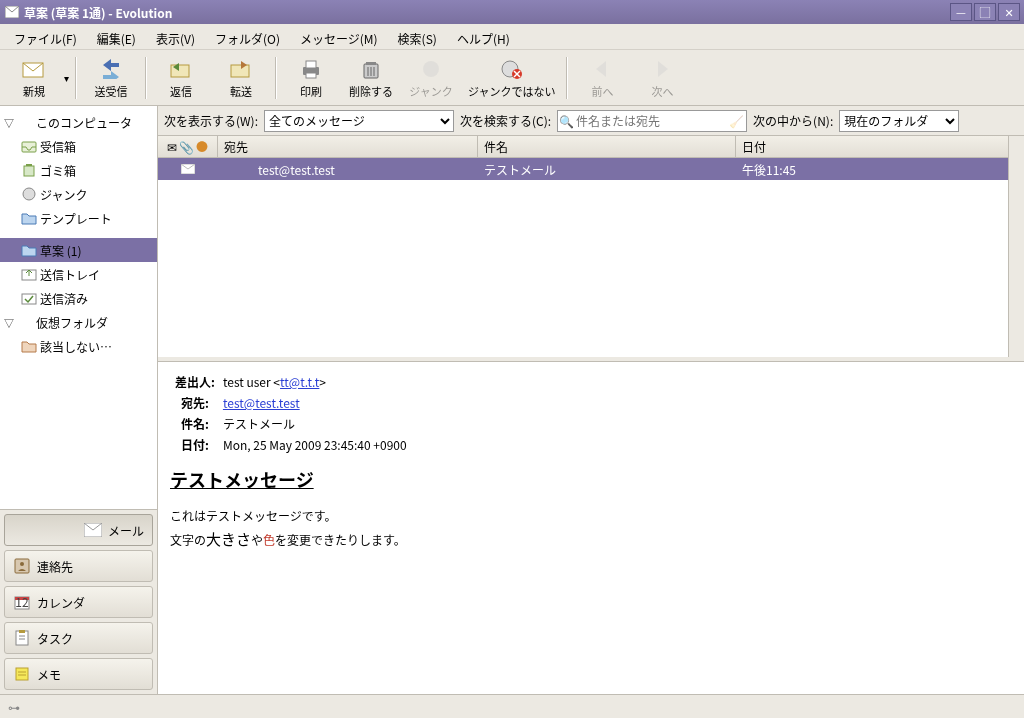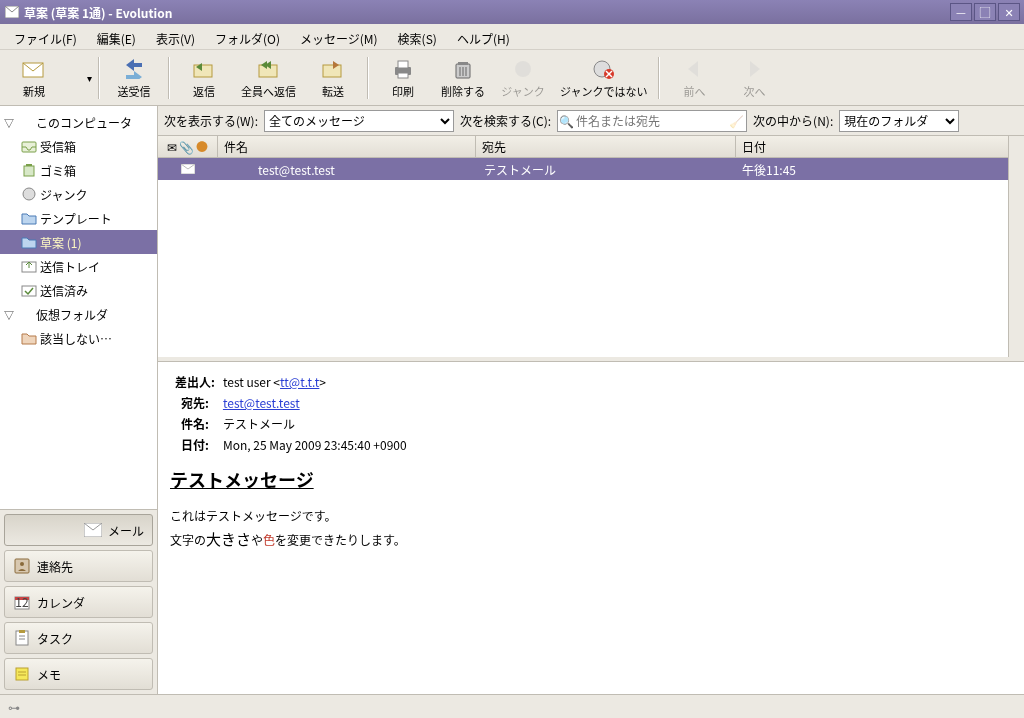--- a/index.html
+++ b/index.html
@@ -8,21 +8,21 @@
 .titlebar .app-icon { width: 16px; height: 16px; margin-right: 4px; display:flex;align-items:center;justify-content:center;}
 .titlebar .title { flex: 1; text-align: left; font-weight: bold; }
 .titlebar .winbtn { width: 22px; height: 18px; margin-left: 2px; border: 1px solid #5b5585; background: #8b82b5; display:flex;align-items:center;justify-content:center; color:#fff; font-size:11px; cursor:pointer;}
 .menubar { height: 26px; background: #ece9e2; display: flex; align-items: flex-end; padding: 0 4px; border-bottom: 1px solid #d4d0c8;}
 .menubar .menuitem { padding: 2px 10px; cursor:pointer; }
 .toolbar { height: 56px; background: #ece9e2; display: flex; align-items: center; border-bottom: 1px solid #c0bcb3; padding: 0 4px;}
 .toolbtn { display:flex; flex-direction:column; align-items:center; justify-content:center; padding: 2px 6px; min-width:60px; height:50px; cursor:pointer; border:1px solid transparent; border-radius:3px;}
 .toolbtn.disabled { opacity:0.35; cursor:default;}
 .toolbtn .ticon { width:24px; height:24px; display:flex;align-items:center;justify-content:center;}
 .toolbtn .tlabel { margin-top:2px; font-size:11px;}
-.newbtn-wrap { display:flex; align-items:center;gap:23px; }
+.newbtn-wrap { display:flex; align-items:center; }
 .newbtn-wrap .dd { font-size:10px; margin-left:-2px; padding:2px; cursor:pointer;}
 .tsep { width:2px; height:42px; border-left:1px solid #c0bcb3; border-right:1px solid #fff; margin: 0 4px;}
 .filterbar { height:30px; background:#ece9e2; display:flex; align-items:center; gap:6px; padding:0 6px; border-bottom:1px solid #c0bcb3;}
 .filterbar label { font-size:12px; }
 .filterbar select { background:#fff; border:1px solid #999; height:22px; font-size:12px;}
 .filterbar .selwide { width:190px;}
 .filterbar .searchwrap { display:flex; align-items:center; background:#fff; border:1px solid #999; height:22px; width:190px;}
 .filterbar .searchwrap .sicon { width:18px; display:flex;align-items:center;justify-content:center; color:#888;}
 .filterbar .searchwrap input { border:none; outline:none; flex:1; font-size:12px; color:#888;}
 .filterbar .selscope { width:120px;}
@@ -32,21 +32,21 @@
 .folder-header .ficon { width:18px; margin-right:4px;}
 .folder-header .ftitle { font-weight:bold; flex:1;}
 .folder-header .fcount { color:#666; font-size:11px;}
 .foldertree { flex:1; background:#fff; padding:4px 0; overflow:auto;}
 .treerow { display:flex; align-items:center; height:24px; padding-left:4px; cursor:pointer;}
 .treerow .arrow { width:12px; font-size:10px; color:#444;}
 .treerow .ticon { width:18px; display:flex;align-items:center;justify-content:center; margin-right:2px;}
 .treerow .tlabel { white-space:nowrap; overflow:hidden; text-overflow:ellipsis; }
 .treerow.header .tlabel { font-weight:normal;}
 .treerow.child { padding-left:8px;}
-.treerow.selected { background:#7b70a5; color:#fef9c3;}
+.treerow.selected { background:#7b70a5; color:#000000;margin-top:8px;}
 .switcher { border-top:1px solid #c0bcb3; padding:4px; display:flex; flex-direction:column; gap:4px;}
 .switchbtn { height:32px; display:flex; align-items:center; padding:0 8px; border:1px solid #c0bcb3; border-radius:3px; background:linear-gradient(#f5f3ec,#e2ded5); cursor:pointer; gap:6px;}
 .switchbtn.active { background:linear-gradient(#d8d4ca,#ece9e2); border-color:#a8a49a;justify-content:flex-end;}
 .switchbtn .sicon { width:18px; display:flex;align-items:center;justify-content:center;}
 .content { flex:1; display:flex; flex-direction:column;}
 .msglist { height:225px; background:#fff; border-bottom:4px solid #ece9e2; position:relative; display:flex; flex-direction:column;}
 .listhdr { height:22px; background:linear-gradient(#f2efe7,#e2ded5); display:flex; border-bottom:1px solid #c0bcb3;}
 .listhdr .col { display:flex; align-items:center; padding:0 6px; border-right:1px solid #c0bcb3; font-size:12px;}
 .col-iconset { width:60px; display:flex; gap:2px; align-items:center; justify-content:center;}
 .col-to { width:260px; }
@@ -129,30 +129,20 @@
           <rect x="2" y="6" width="18" height="12" fill="#f0e6b8" stroke="#b59a3e"></rect>
           <path d="M10 4 L4 8 L10 12" fill="#5a8a3a"></path>
         </svg>
       </span>
     <span class="tlabel">返信</span>
   </div>
   <div class="toolbtn">
     <span class="ticon">
         <svg width="24" height="20">
           <rect x="2" y="6" width="18" height="12" fill="#f0e6b8" stroke="#b59a3e"></rect>
-          <path d="M10 2 L4 6 L10 10" fill="#5a8a3a"></path>
-          <path d="M14 2 L8 6 L14 10" fill="#5a8a3a"></path>
-        </svg>
-      </span>
-    <span class="tlabel">全員へ返信</span>
-  </div>
-  <div class="toolbtn">
-    <span class="ticon">
-        <svg width="24" height="20">
-          <rect x="2" y="6" width="18" height="12" fill="#f0e6b8" stroke="#b59a3e"></rect>
           <path d="M12 2 L18 6 L12 10" fill="#b5773a"></path>
         </svg>
       </span>
     <span class="tlabel">転送</span>
   </div>
   <div class="tsep"></div>
   <div class="toolbtn">
     <span class="ticon">
         <svg width="24" height="20">
           <rect x="4" y="8" width="16" height="8" fill="#888" rx="1"></rect>
@@ -372,25 +362,25 @@
       <select class="selscope"><option>現在のフォルダ</option></select>
     </div>
 
     <div class="msglist">
       <div class="listhdr">
         <div class="col col-iconset">
           <span>✉</span>
           <span style="color:#888">📎</span>
           <span style="color:#d78a2a">●</span>
         </div>
+        <div class="col col-to">
+            <span>宛先</span>
+          </div>
         <div class="col col-subj">
             <span>件名</span>
-          </div>
-        <div class="col col-to">
-            <span>宛先</span>
           </div>
         <div class="col col-date">
             <span>日付</span>
           </div>
       </div>
       <div id="listrows">
           <div class="listrow selected">
             <div class="rcol iconset">
               <svg width="14" height="10">
                 <rect width="14" height="10" fill="#fff" stroke="#bbb"></rect>

